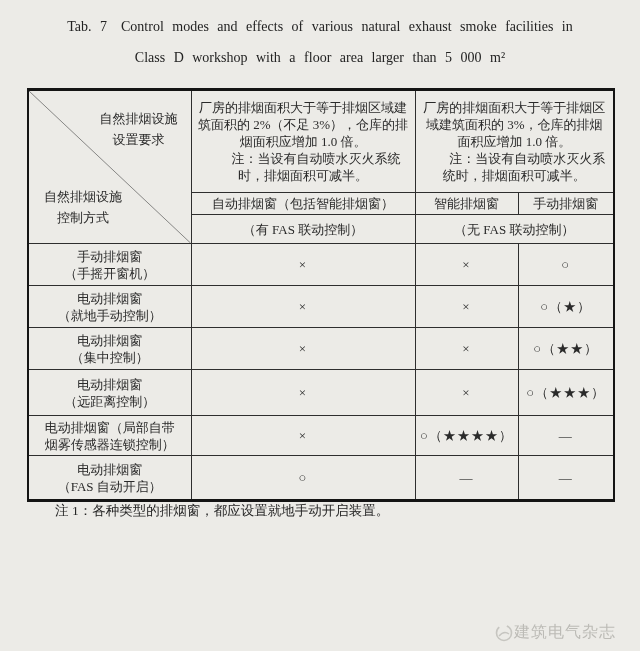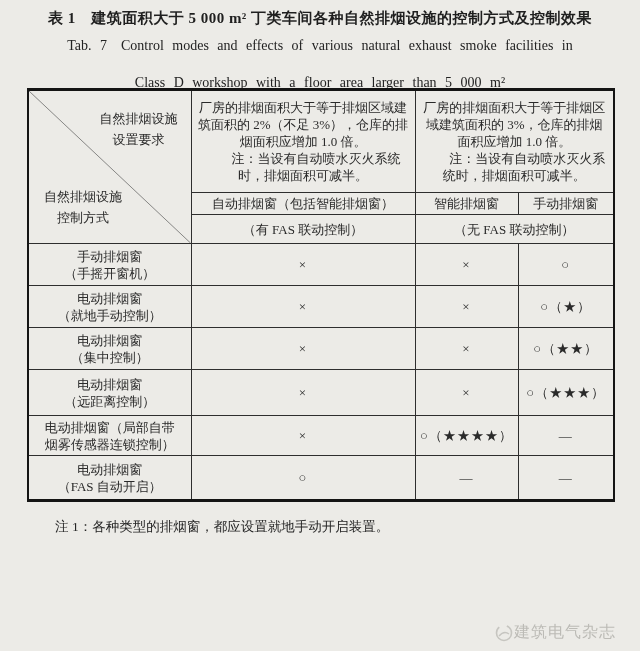--- a/index.html
+++ b/index.html
@@ -9,21 +9,21 @@
     background:#ECEBE7;
     font-family:"Liberation Serif","DejaVu Serif",serif;
     color:#2a2a2a;
     overflow:hidden;
   }
 
   
   .titles { padding-top:9px; text-align:center; }
   .title-zh { font-size:15px; font-weight:bold; letter-spacing:0.5px; color:#1f1f1f; }
   .title-en { font-size:14px; margin-top:9px; word-spacing:5px; color:#222; }
-  .title-en.l2 { margin-top:20px; }
+  .title-en.l2 { margin-top:14px; }
 
   
   table.main {
     position:absolute; left:27px; top:88px;
     width:586px; table-layout:fixed;
     border-collapse:collapse;
     border:2px solid #141414;
     border-top-width:3px; border-bottom-width:3px;
   }
   table.main td {
@@ -41,40 +41,39 @@
     position:absolute; bottom:15px; left:15px;
     white-space:pre-line; line-height:21px; text-align:center;
   }
   td.req { text-align:left; vertical-align:top; padding:5px 7px 3px 8px; line-height:19.5px; }
   td.req .req-note { text-indent:2em; }
   td.row-label { white-space:pre-line; }
   td.sym { letter-spacing:1px; }
 
   
   .notes {
-    position:absolute; left:28px; top:516px; width:584px;
+    position:absolute; left:28px; top:500px; width:584px;
     font-size:13.5px; line-height:21px; text-align:justify; color:#262626;
   }
   .notes p { margin:0; text-indent:2em; }
 
   
   .watermark {
     position:absolute; right:24px; bottom:8px;
     display:flex; align-items:center; 
     color:#bcbbb6; font-size:16px; letter-spacing:1px;
   }
   .watermark svg { display:block; }
 </style>
 </head>
 <body>
 
 <div class="page">
 
   <div class="titles">
-    <div class="title-zh">表 1　建筑面积大于 5 000 m² 丁类车间各种自然排烟设施的控制方式及控制效果</div>
     <div class="title-en">Tab. 7　Control modes and effects of various natural exhaust smoke facilities in</div>
     <div class="title-en l2">Class D workshop with a floor area larger than 5 000 m²</div>
   </div>
 
   <table class="main">
     <colgroup>
       <col style="width:163px">
         <col style="width:224px">
         <col style="width:103px">
         <col style="width:96px">

